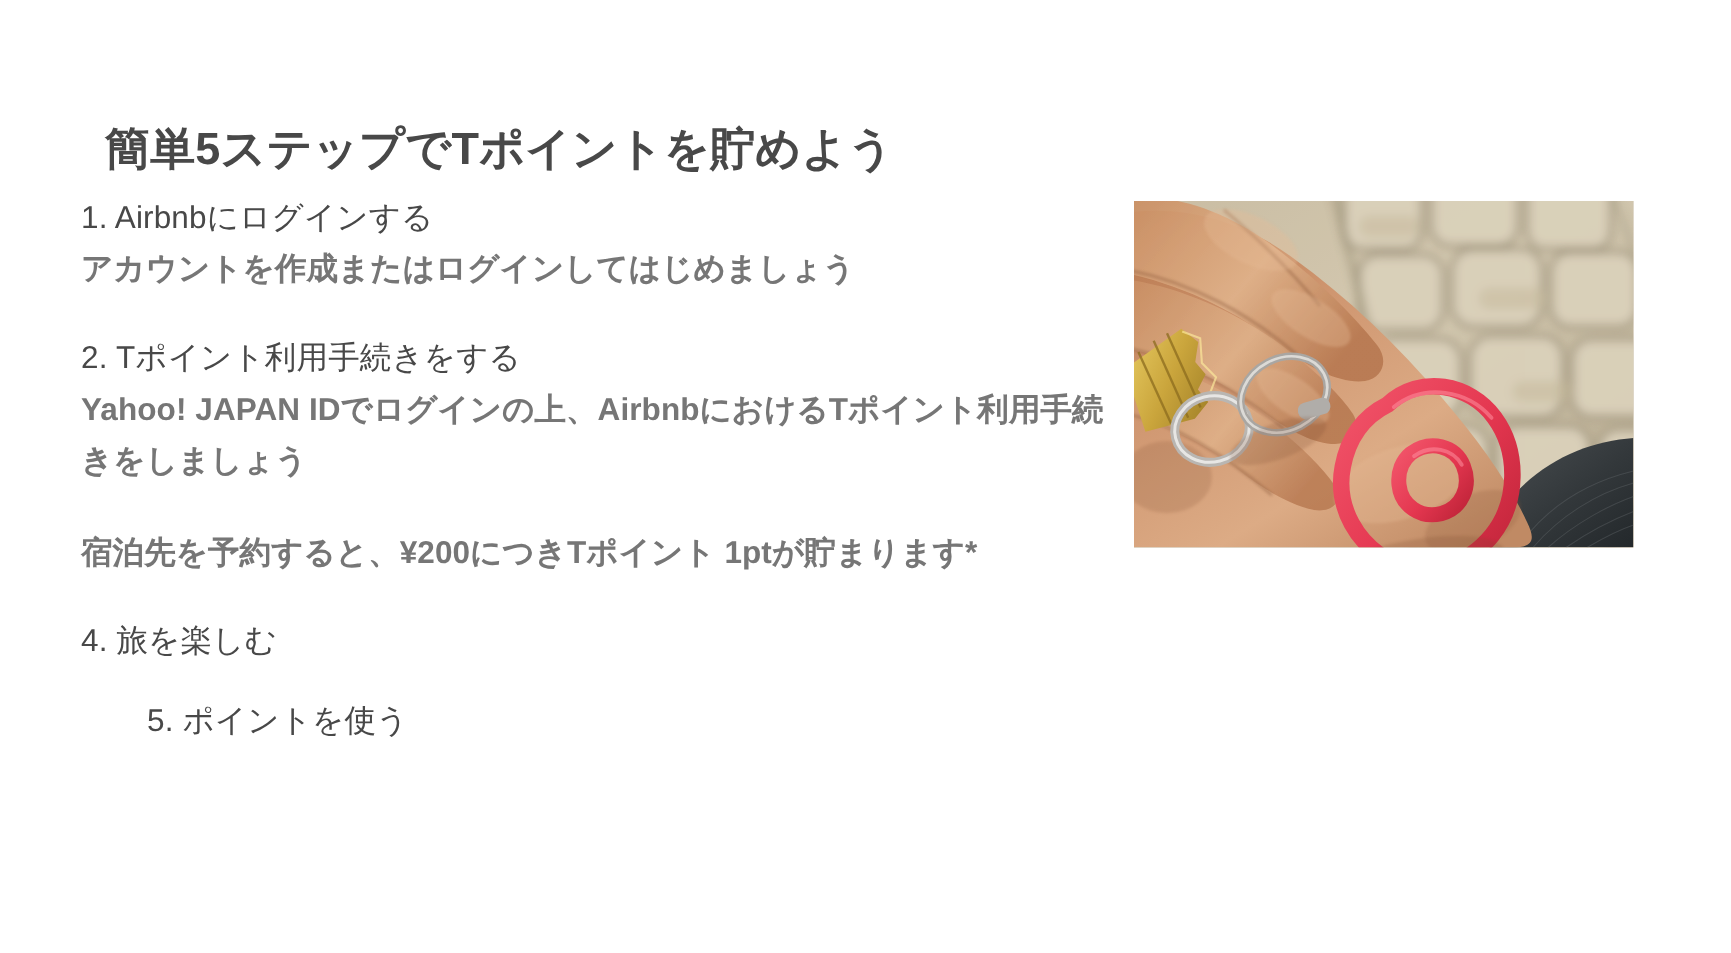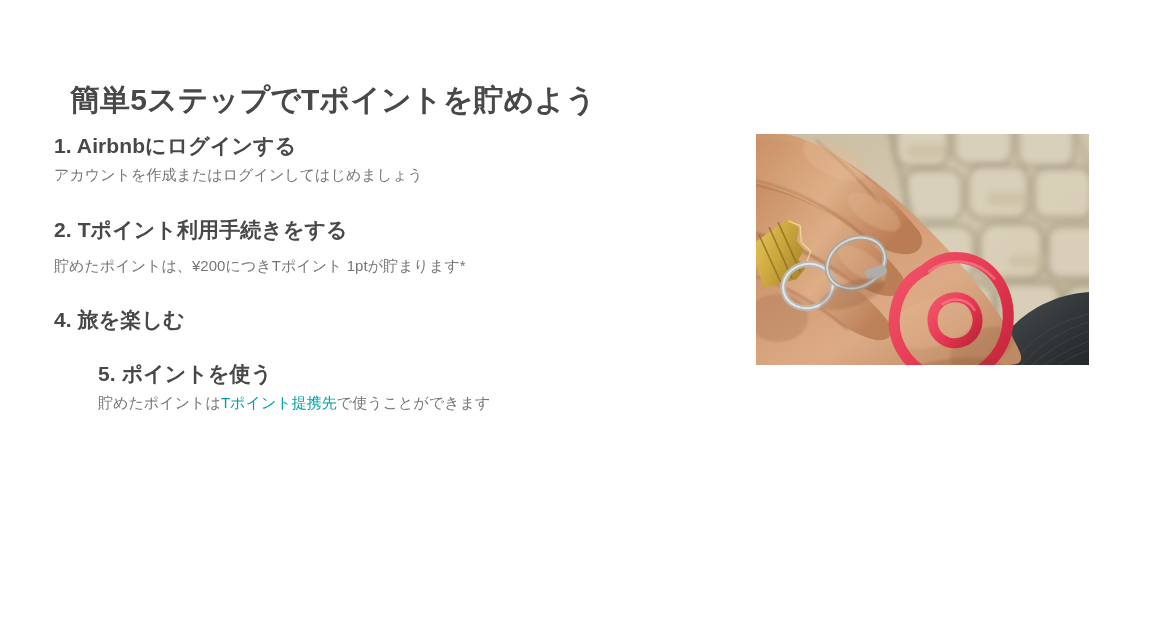--- a/index.html
+++ b/index.html
@@ -42,41 +42,42 @@
     width: 692px;
   }
   .step {
     margin-bottom: 24px;
   }
   .step:last-child { margin-bottom: 0; margin-left: 44px; }
 
   .step-title {
     font-size: 21px;
     line-height: 1.4;
-    font-weight: 700;
+    font-weight: 400;
     color: #484848;
     margin: 0 0 3px 0;
     letter-spacing: 0.1px;
   }
   .step-desc {
-    font-size: 15px;
+    font-size: 21px;
     line-height: 1.62;
     color: #767676;
     margin: 0;
     letter-spacing: 0.05px;
+    font-weight: bold;
   }
   .step-link {
     color: #00a0a8;
     text-decoration: none;
     cursor: pointer;
   }
 
   
   .step-1 { margin-bottom: 27px; }
-  .step-2 { margin-bottom: 10px; }
+  .step-2 { margin-bottom: 27px; }
   .step-3 { margin-bottom: 27px; }
   .step-4 { }
 
   
   .photo {
     position: absolute;
     left: 756px;
     top: 134px;
     width: 333px;
     height: 231px;
@@ -94,33 +95,33 @@
 
   <div class="steps">
 
     <div class="step step-1">
       <div class="step-title">1. Airbnbにログインする</div>
       <div class="step-desc">アカウントを作成またはログインしてはじめましょう</div>
     </div>
 
     <div class="step step-2">
       <div class="step-title">2. Tポイント利用手続きをする</div>
+      <div class="step-desc">Yahoo! JAPAN IDでログインの上、AirbnbにおけるTポイント利用手続きをしましょう</div>
     </div>
 
     <div class="step step-3">
-      <div class="step-desc">貯めたポイントは、¥200につきTポイント 1ptが貯まります*</div>
+      <div class="step-desc">宿泊先を予約すると、¥200につきTポイント 1ptが貯まります*</div>
     </div>
 
     <div class="step step-4">
       <div class="step-title">4. 旅を楽しむ</div>
     </div>
 
     <div class="step step-5">
       <div class="step-title">5. ポイントを使う</div>
-      <div class="step-desc"><span>貯めたポイントは</span><a class="step-link">Tポイント提携先</a><span>で使うことができます</span></div>
     </div>
 
   </div>
 
   <div class="photo">
     <svg viewBox="0 0 333 231" preserveAspectRatio="xMidYMid slice">
       <defs>
         <linearGradient id="bgStone" x1="0" y1="0" x2="1" y2="1">
           <stop offset="0%" stop-color="#cdbfa6"></stop>
           <stop offset="45%" stop-color="#d8cdb6"></stop>

